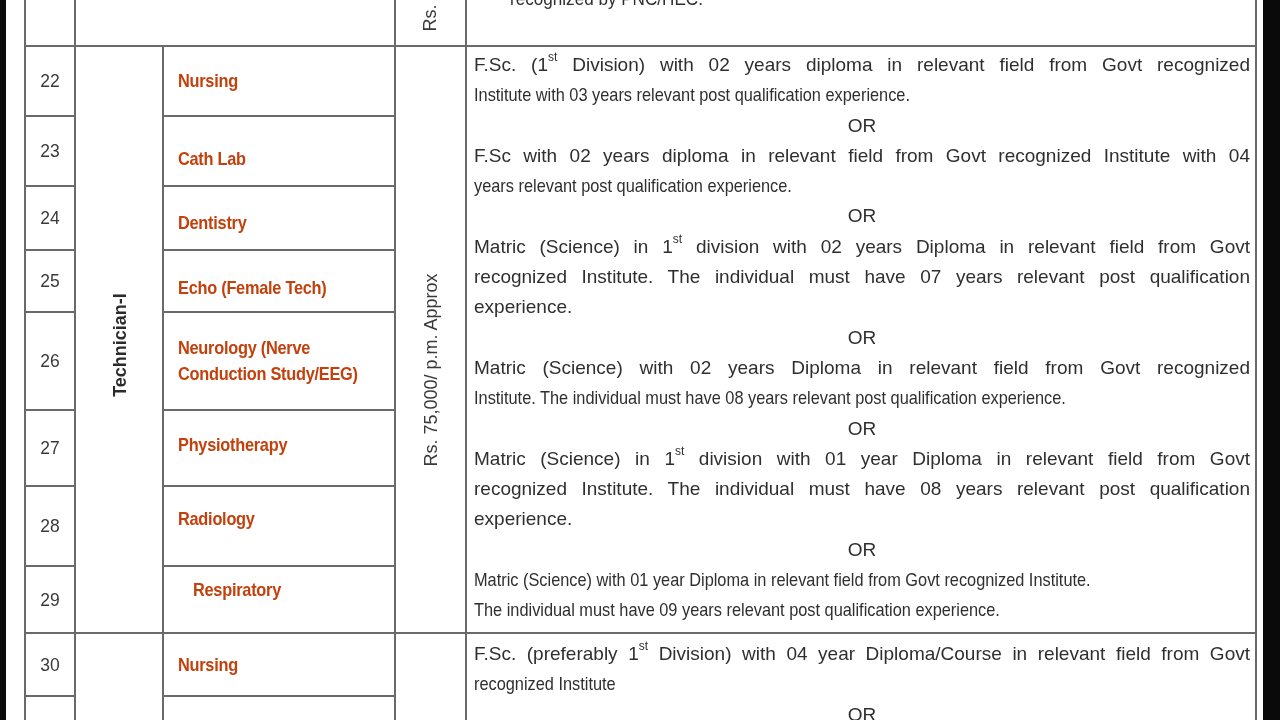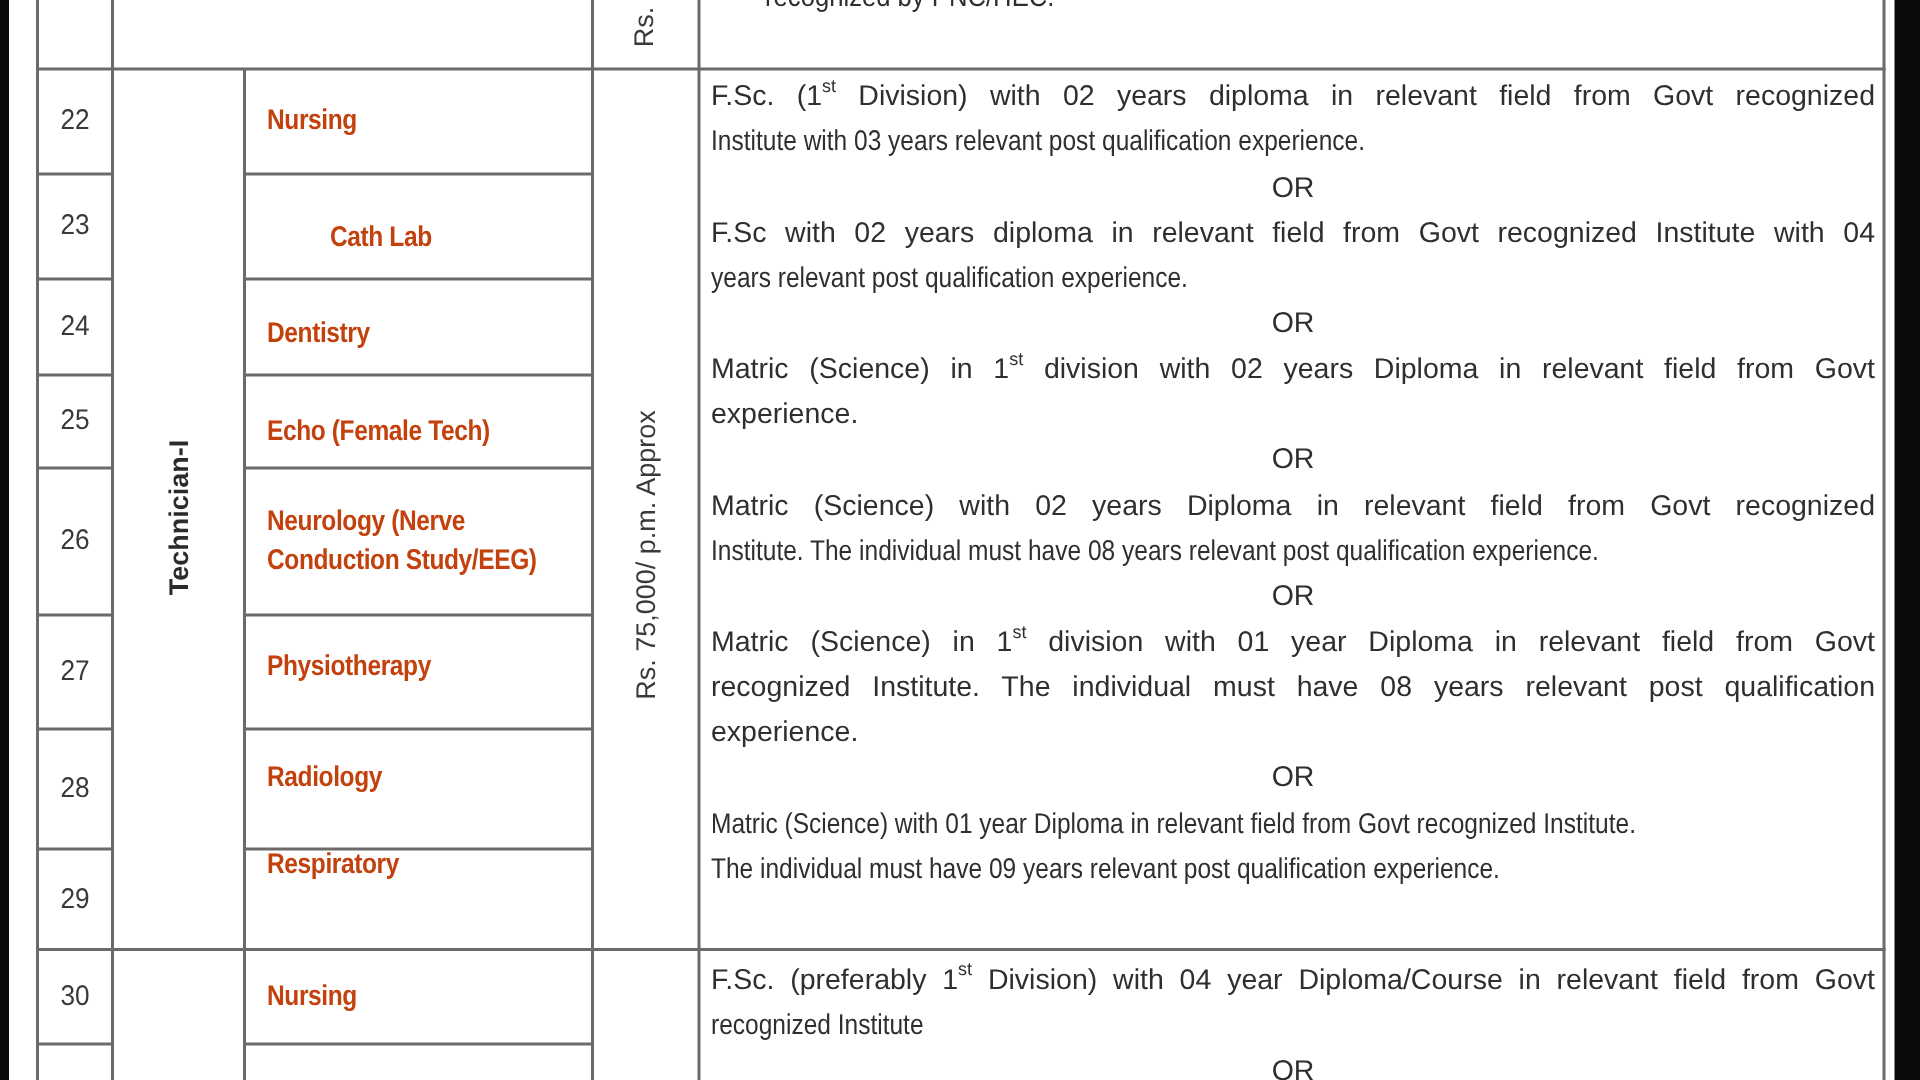--- a/index.html
+++ b/index.html
@@ -89,21 +89,21 @@
   <div class="rot rot-sal" style="left:431px; top:370px;">Rs. 75,000/ p.m. Approx</div>
 
   <div>
     <div class="cell-num" style="top:46px; height:70px;">22</div>
     <div class="cell-spec" style="top:46px; height:70px;">
         <span>Nursing</span>
       </div>
   </div>
   <div>
     <div class="cell-num" style="top:116px; height:70px;">23</div>
-    <div class="cell-spec" style="top:116px; height:86px;margin-left:42px;">
+    <div class="cell-spec" style="top:116px; height:86px;">
         <span>Cath Lab</span>
       </div>
   </div>
   <div>
     <div class="cell-num" style="top:186px; height:64px;">24</div>
     <div class="cell-spec" style="top:190px; height:65px;">
         <span>Dentistry</span>
       </div>
   </div>
   <div>
@@ -126,33 +126,34 @@
       </div>
   </div>
   <div>
     <div class="cell-num" style="top:486px; height:80px;">28</div>
     <div class="cell-spec" style="top:486px; height:65px;">
         <span>Radiology</span>
       </div>
   </div>
   <div>
     <div class="cell-num" style="top:566px; height:67px;">29</div>
-    <div class="cell-spec" style="top:543px; height:67px;">
+    <div class="cell-spec" style="top:556px; height:67px;margin-left:15px;">
         <span>Respiratory</span>
       </div>
   </div>
 
   <div class="qual" style="top:50px;">
     <span class="qline just"><span>F.Sc. (1</span><sup>st</sup><span> Division) with 02 years diploma in relevant field from Govt recognized</span></span>
     <span class="qline"><span class="cond">Institute with 03 years relevant post qualification experience.</span></span>
     <span class="qline or">OR</span>
     <span class="qline just">F.Sc with 02 years diploma in relevant field from Govt recognized Institute with 04</span>
     <span class="qline"><span class="cond">years relevant post qualification experience.</span></span>
     <span class="qline or">OR</span>
     <span class="qline just"><span>Matric (Science) in 1</span><sup>st</sup><span> division with 02 years Diploma in relevant field from Govt</span></span>
+    <span class="qline just">recognized Institute. The individual must have 07 years relevant post qualification</span>
     <span class="qline">experience.</span>
     <span class="qline or">OR</span>
     <span class="qline just">Matric (Science) with 02 years Diploma in relevant field from Govt recognized</span>
     <span class="qline"><span class="cond">Institute. The individual must have 08 years relevant post qualification experience.</span></span>
     <span class="qline or">OR</span>
     <span class="qline just"><span>Matric (Science) in 1</span><sup>st</sup><span> division with 01 year Diploma in relevant field from Govt</span></span>
     <span class="qline just">recognized Institute. The individual must have 08 years relevant post qualification</span>
     <span class="qline">experience.</span>
     <span class="qline or">OR</span>
     <span class="qline"><span class="cond">Matric (Science) with 01 year Diploma in relevant field from Govt recognized Institute.</span></span>

